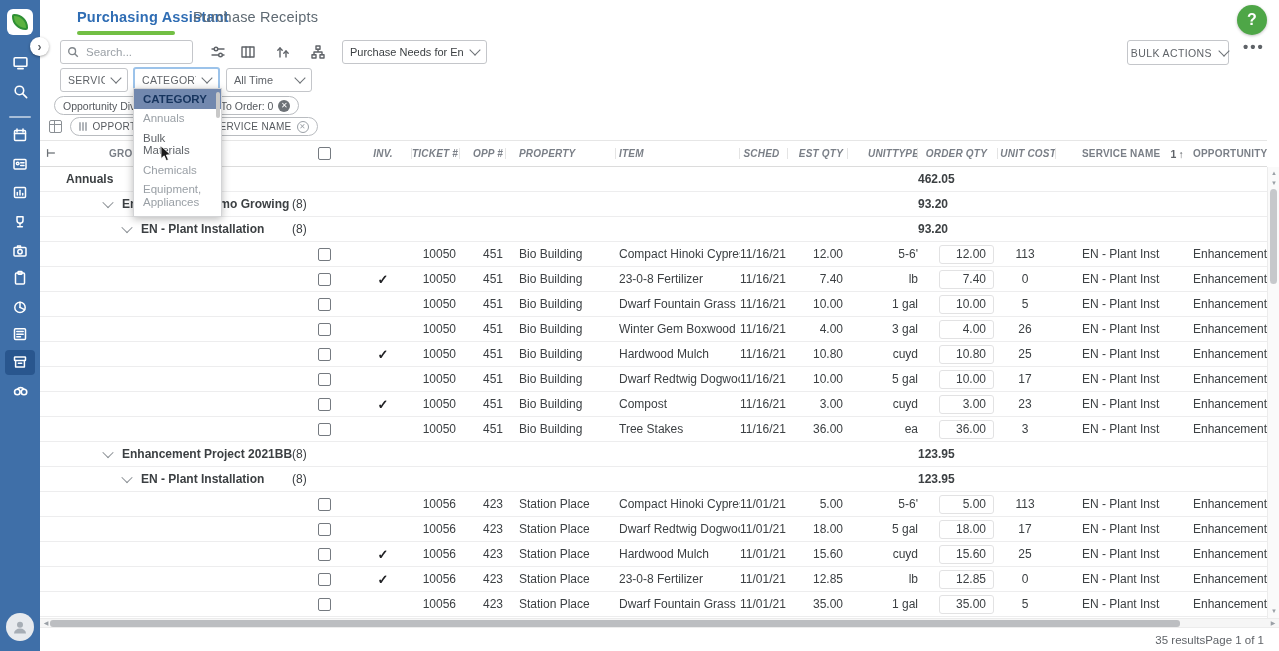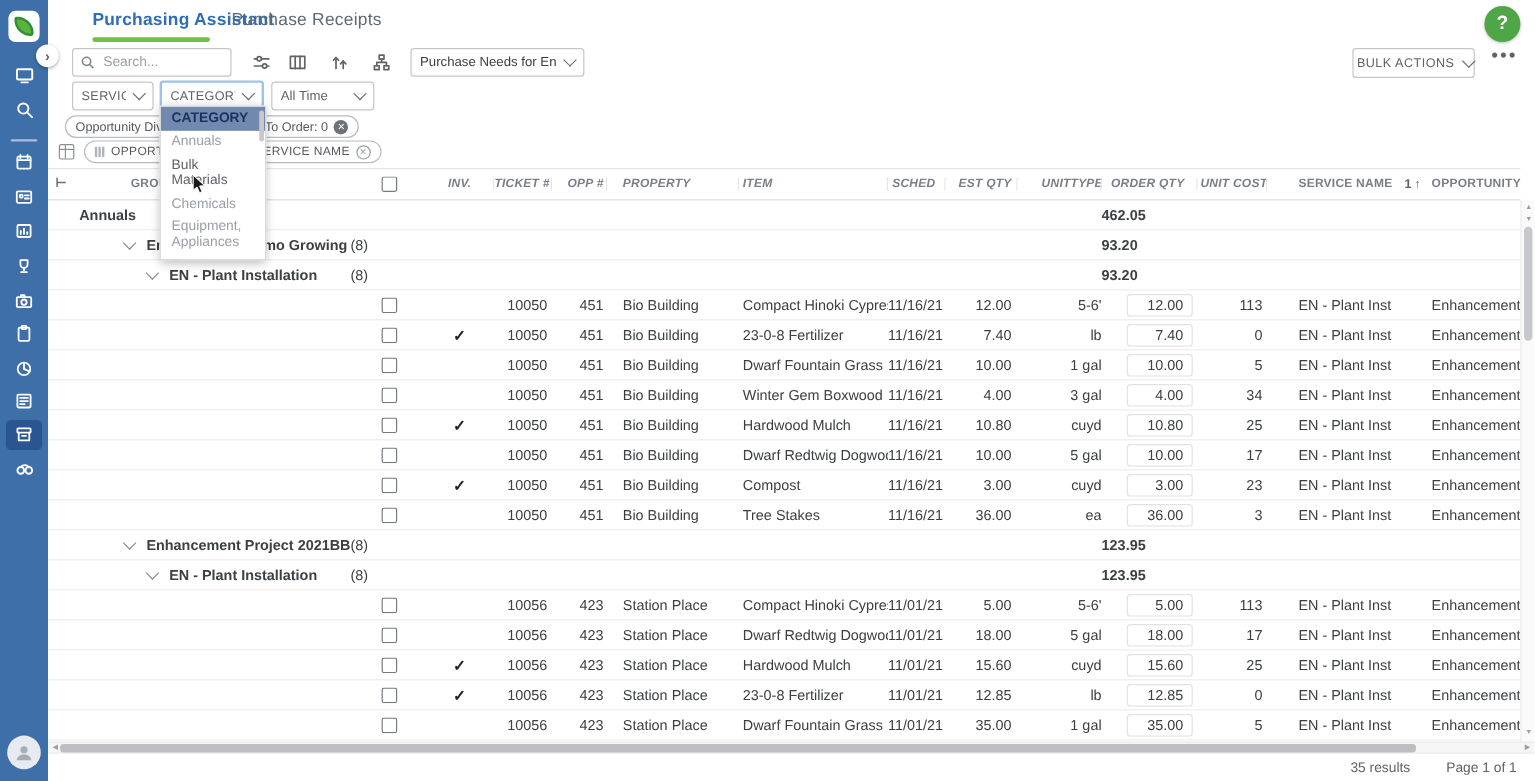--- a/index.html
+++ b/index.html
@@ -55,21 +55,21 @@
   .thead{height:27px;border-top:1px solid #e6e6e6;border-bottom:1px solid #dcdcdc;font-size:10px;color:#7a7f87;font-weight:bold;letter-spacing:.2px;}
   .c1{grid-column:1}.c3{grid-column:3}.c4{grid-column:4}.c5{grid-column:5}.c6{grid-column:6}.c7{grid-column:7}.c8{grid-column:8}.c9{grid-column:9}.c10{grid-column:10}.c11{grid-column:11}.c12{grid-column:12}.c13{grid-column:13}.c14{grid-column:14}.c16{grid-column:16}
   .td{white-space:nowrap;overflow:hidden;}
   .col-ticket{padding-right:4px;text-align:right;}
   .col-opp{padding-right:3px;text-align:right;}
   .col-prop{padding-left:13px;}
   .col-item{padding-left:3px;}
   .col-sched{padding-right:5px;text-align:center;}
   .col-est{padding-right:5px;text-align:right;}
   .col-utype{padding-left:20px;text-align:right;}
-  .col-cost{padding-right:4px;text-align:right;}
+  .col-cost{padding-right:4px;text-align:center;}
   .col-svc{padding-left:26px;}
   .col-oppn{padding-left:5px;}
   .col-inv{text-align:center;padding-left:18px;}
   .hd-sep{position:relative;font-style:italic;}
   .hd-sep:after{content:"";position:absolute;right:0;top:50%;margin-top:-7px;height:14px;width:1px;background:#e4e4e4;}
   .cbx{width:13px;height:13px;border:1.6px solid #757a80;border-radius:2px;margin:0 auto;background:#fff;box-sizing:border-box;cursor:pointer;}
   .check{display:none;font-size:13px;font-weight:bold;color:#202124;}
   .inv-on .check{display:inline;}
   .qty-input{width:55px;height:19px;margin-left:21px;border:1px solid #e2e2e3;border-radius:3px;text-align:right;padding:0 7px 0 2px;font-size:12px;color:#3c4043;font-family:"Liberation Sans",sans-serif;box-sizing:border-box;background:#fff;outline:none;}
   .totals-row{font-weight:bold;}
@@ -86,21 +86,21 @@
   .sort-ind{grid-column:15;color:#5f6368;font-size:10.5px;display:flex;align-items:center;gap:2px;justify-content:flex-end;padding-right:4px;}
 
   
   .vscroll{position:absolute;right:0;top:167px;width:12px;height:451px;background:#fafafa;border-left:1px solid #ececec;box-sizing:border-box;}
   .vthumb{position:absolute;left:2px;top:22px;width:7px;height:95px;background:#c6c8cb;border-radius:4px;}
   .varrow{position:absolute;left:0;width:12px;height:11px;color:#9aa0a6;font-size:6px;text-align:center;line-height:11px;}
   .hscroll{position:absolute;left:0px;top:618px;width:1239px;height:10px;background:#f6f6f6;border-top:1px solid #ececec;border-bottom:1px solid #ececec;box-sizing:border-box;}
   .hthumb{position:absolute;left:10px;top:1px;height:7px;width:1130px;background:#bcbec1;border-radius:3px;}
   .harrow{position:absolute;top:0;width:10px;height:9px;color:#9aa0a6;font-size:6px;text-align:center;line-height:9px;}
 
-  .pagefoot{position:absolute;left:0;top:628px;width:1239px;height:23px;display:flex;align-items:center;justify-content:flex-end;gap:30px;padding-right:15px;box-sizing:border-box;font-size:11.5px;color:#5f6368;}
+  .pagefoot{position:absolute;left:0;top:628px;width:1239px;height:23px;display:flex;align-items:center;justify-content:flex-end;padding-right:15px;box-sizing:border-box;font-size:11.5px;color:#5f6368;}
 
   
   .dropdown{position:absolute;left:93px;top:88px;width:87px;height:127px;background:#fff;border:1px solid #d3d4d6;box-shadow:0 2px 8px rgba(0,0,0,.28);z-index:60;overflow:hidden;}
   .dd-item{padding:3.5px 9px;font-size:11.5px;line-height:12.5px;color:#9aa0a6;cursor:pointer;}
   .dd-item.selected{background:#7288ae;color:#16345e;font-weight:bold;}
   .dd-item.hover{color:#5f6368;}
   .dd-scroll{position:absolute;right:1px;top:3px;width:4px;height:26px;background:#c8c8c8;border-radius:2px;}
   .cursor{position:absolute;left:26px;top:57px;z-index:61;}
 </style>
 </head>
@@ -418,21 +418,21 @@
             </div>
     <div class="td c4 col-inv inv-cell"></div>
     <div class="td c5 col-ticket">10050</div>
     <div class="td c6 col-opp">451</div>
     <div class="td c7 col-prop">Bio Building</div>
     <div class="td c8 col-item">Winter Gem Boxwood</div>
     <div class="td c9 col-sched">11/16/21</div>
     <div class="td c10 col-est">4.00</div>
     <div class="td c11 col-utype">3 gal</div>
     <div class="td c12"><input class="qty-input" type="text" value="4.00" style=""></div>
-    <div class="td c13 col-cost">34</div>
+    <div class="td c13 col-cost">26</div>
     <div class="td c14 col-svc">EN - Plant Installation</div>
     <div class="td c16 col-oppn">Enhancement Demo Growing Green</div>
   </div>
 
   <div class="tr data-row">
     <div class="td c3">
               <div class="cbx"></div>
             </div>
     <div class="td c4 col-inv inv-cell inv-on"><span class="check">✓</span></div>
     <div class="td c5 col-ticket">10050</div>

